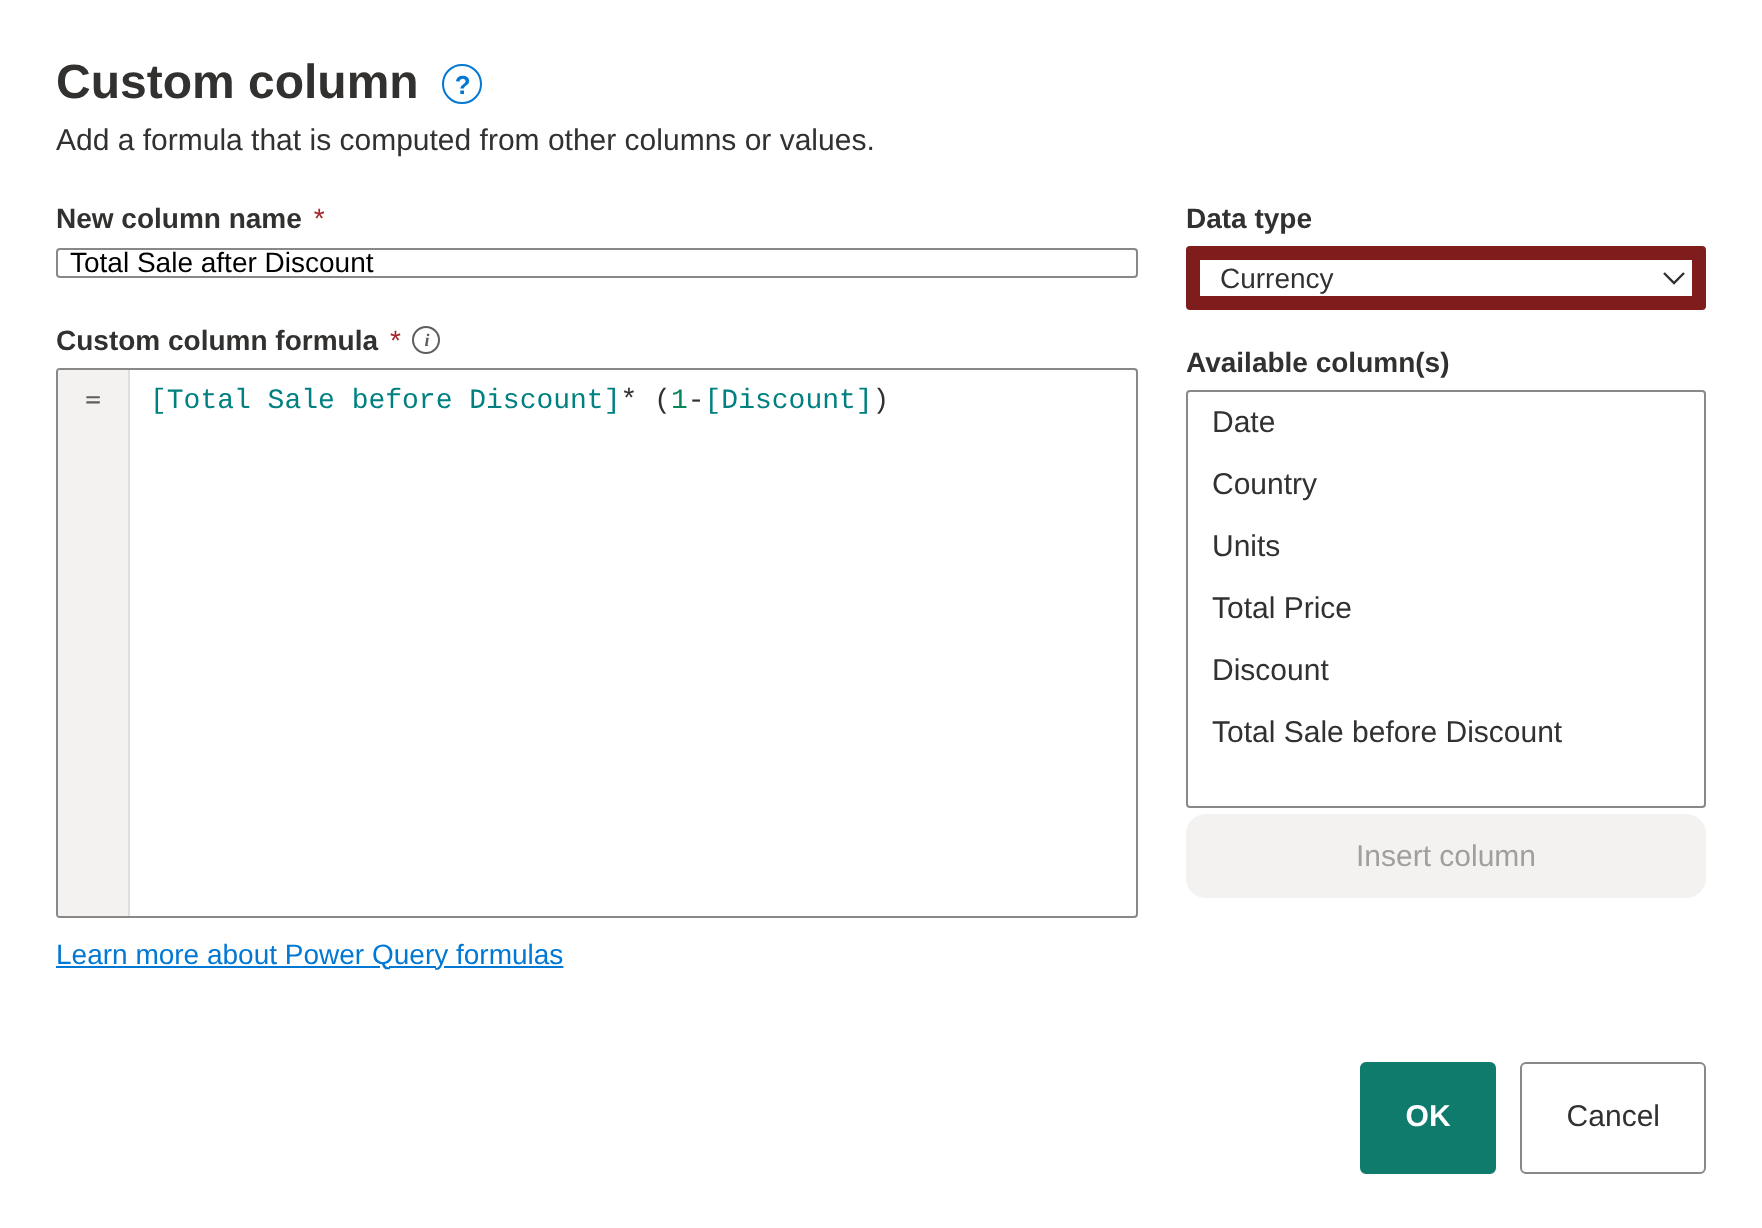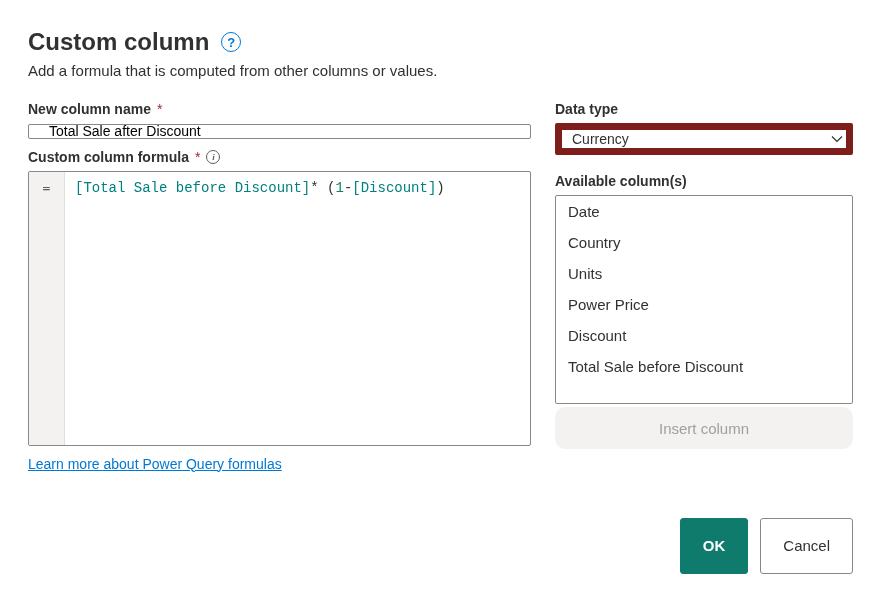--- a/index.html
+++ b/index.html
@@ -17,41 +17,41 @@
       width: 20px; height: 20px;
       border: 1.5px solid #0078d4;
       border-radius: 50%;
       display: flex; align-items: center; justify-content: center;
       color: #0078d4; font-size: 13px; font-weight: 600;
       cursor: pointer;
     }
     .subtitle { font-size: 15px; color: #323130; margin-bottom: 22px; }
     .main-grid { display: flex; gap: 24px; }
     .left-col { flex: 1; min-width: 0; }
-    .right-col { width: 298px; flex-shrink: 0; }
+    .right-col { width: 260px; flex-shrink: 0; }
     .field-label { font-size: 14px; font-weight: 600; margin-bottom: 6px; display: flex; align-items: center; gap: 6px; }
     .required { color: #a4262c; font-weight: 400; }
     .info-icon {
       width: 14px; height: 14px;
       border: 1px solid #605e5c;
       border-radius: 50%;
       display: inline-flex; align-items: center; justify-content: center;
       font-size: 9px; color: #605e5c; font-style: italic; font-family: serif;
       cursor: default;
     }
     .text-input {
       width: 100%;
       height: 15px;
       border: 1px solid #8a8886;
       border-radius: 2px;
-      padding: 0 20px;
+      padding: 0 6px;
       font-size: 14px;
       font-family: inherit;
       outline: none;
-      margin-bottom: 10px;
+      margin-bottom: 23px;
     }
     .select-wrap { position: relative; margin-bottom: 18px; }
     .select-input {
       width: 100%;
       height: 32px;
       border: 7px solid #7f1d1d;
       border-radius: 2px;
       padding: 0 30px 0 10px;
       font-size: 14px;
       font-family: inherit;
@@ -177,21 +177,21 @@
       <svg class="chevron" width="12" height="8" viewBox="0 0 12 8">
           <path d="M1 1.5 L6 6.5 L11 1.5" stroke="#323130" stroke-width="1.2" fill="none"></path>
         </svg>
     </div>
 
     <div class="field-label">Available column(s)</div>
     <div class="columns-list" id="columns-list">
         <div class="col-item">Date</div>
         <div class="col-item">Country</div>
         <div class="col-item">Units</div>
-        <div class="col-item">Power Price</div>
+        <div class="col-item">Total Price</div>
         <div class="col-item">Discount</div>
         <div class="col-item">Total Sale before Discount</div>
       </div>
     <button class="insert-btn" disabled="">Insert column</button>
   </div>
 </div>
 
 <div class="footer">
   <button class="btn btn-primary">OK</button>
   <button class="btn btn-secondary">Cancel</button>

